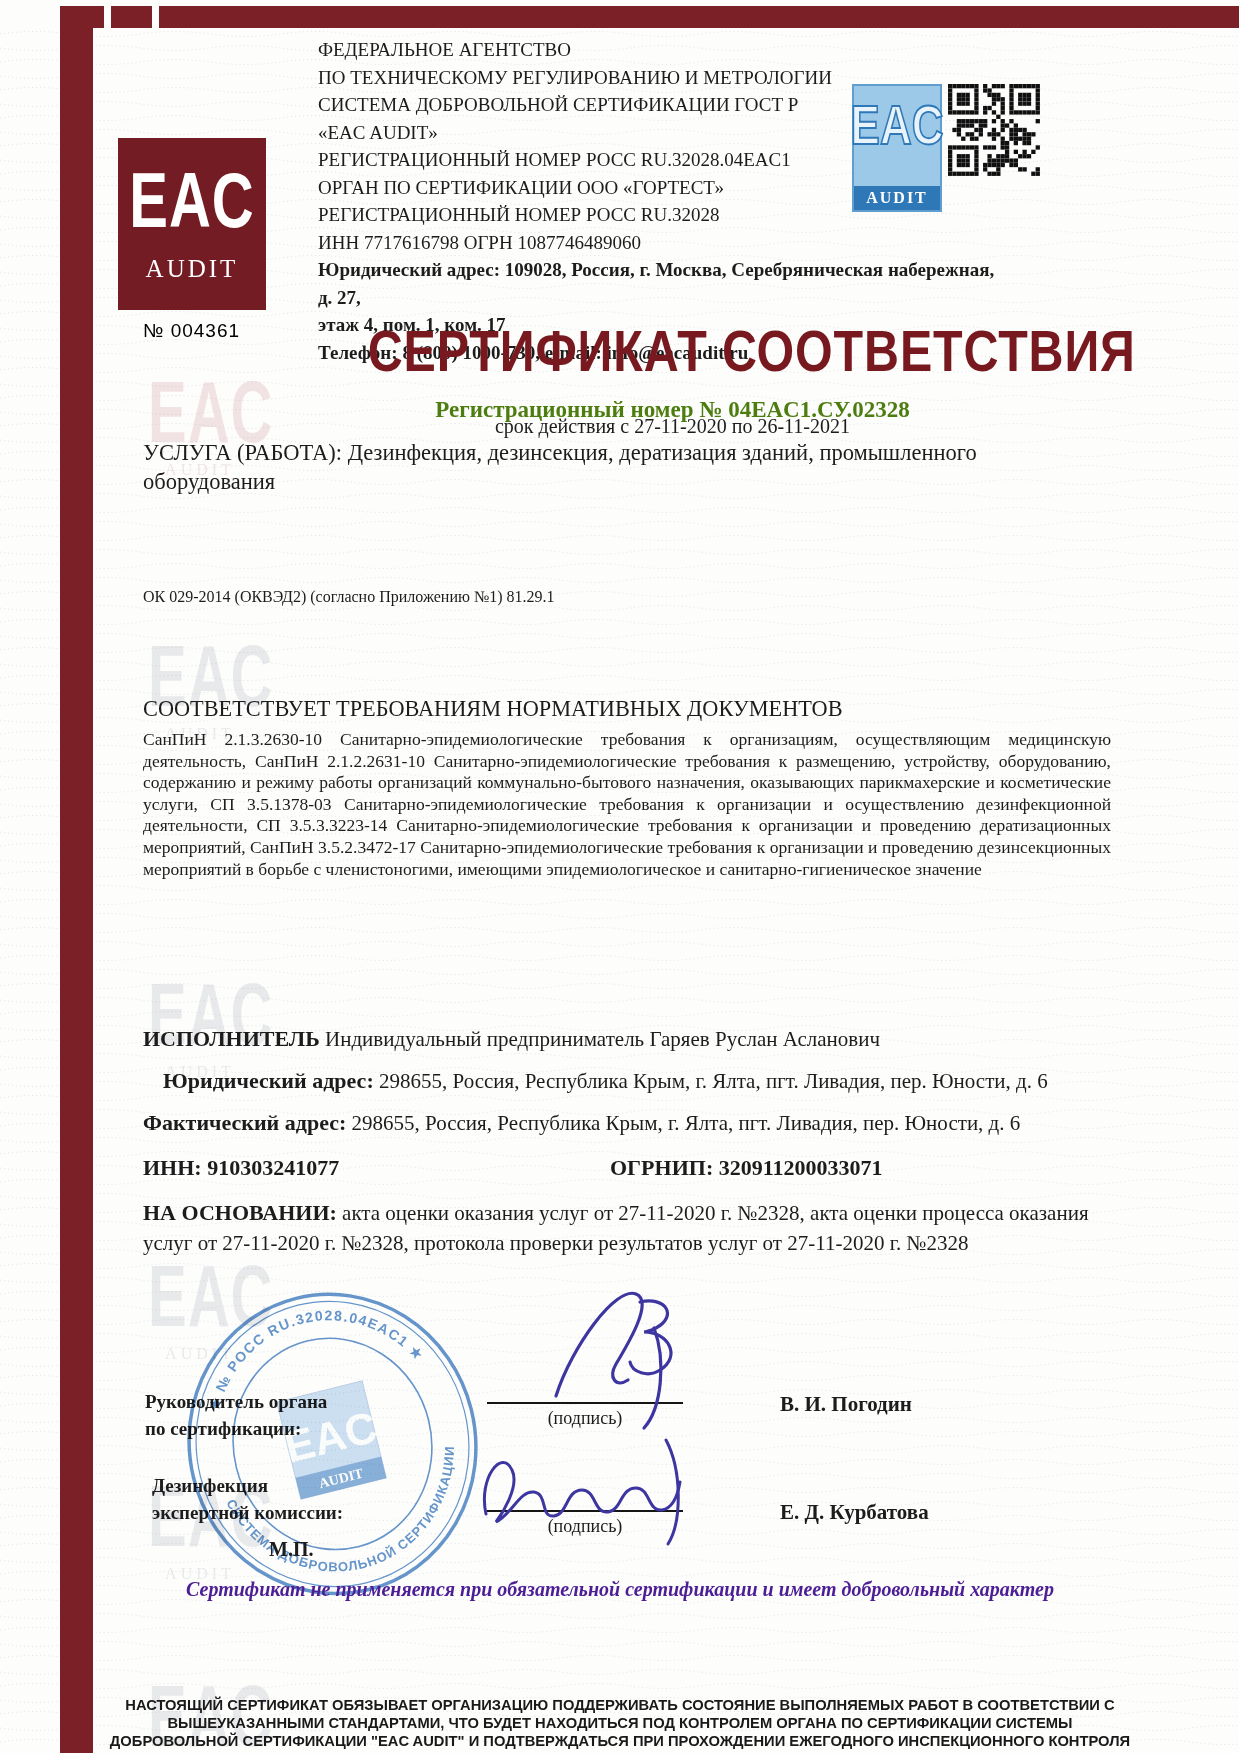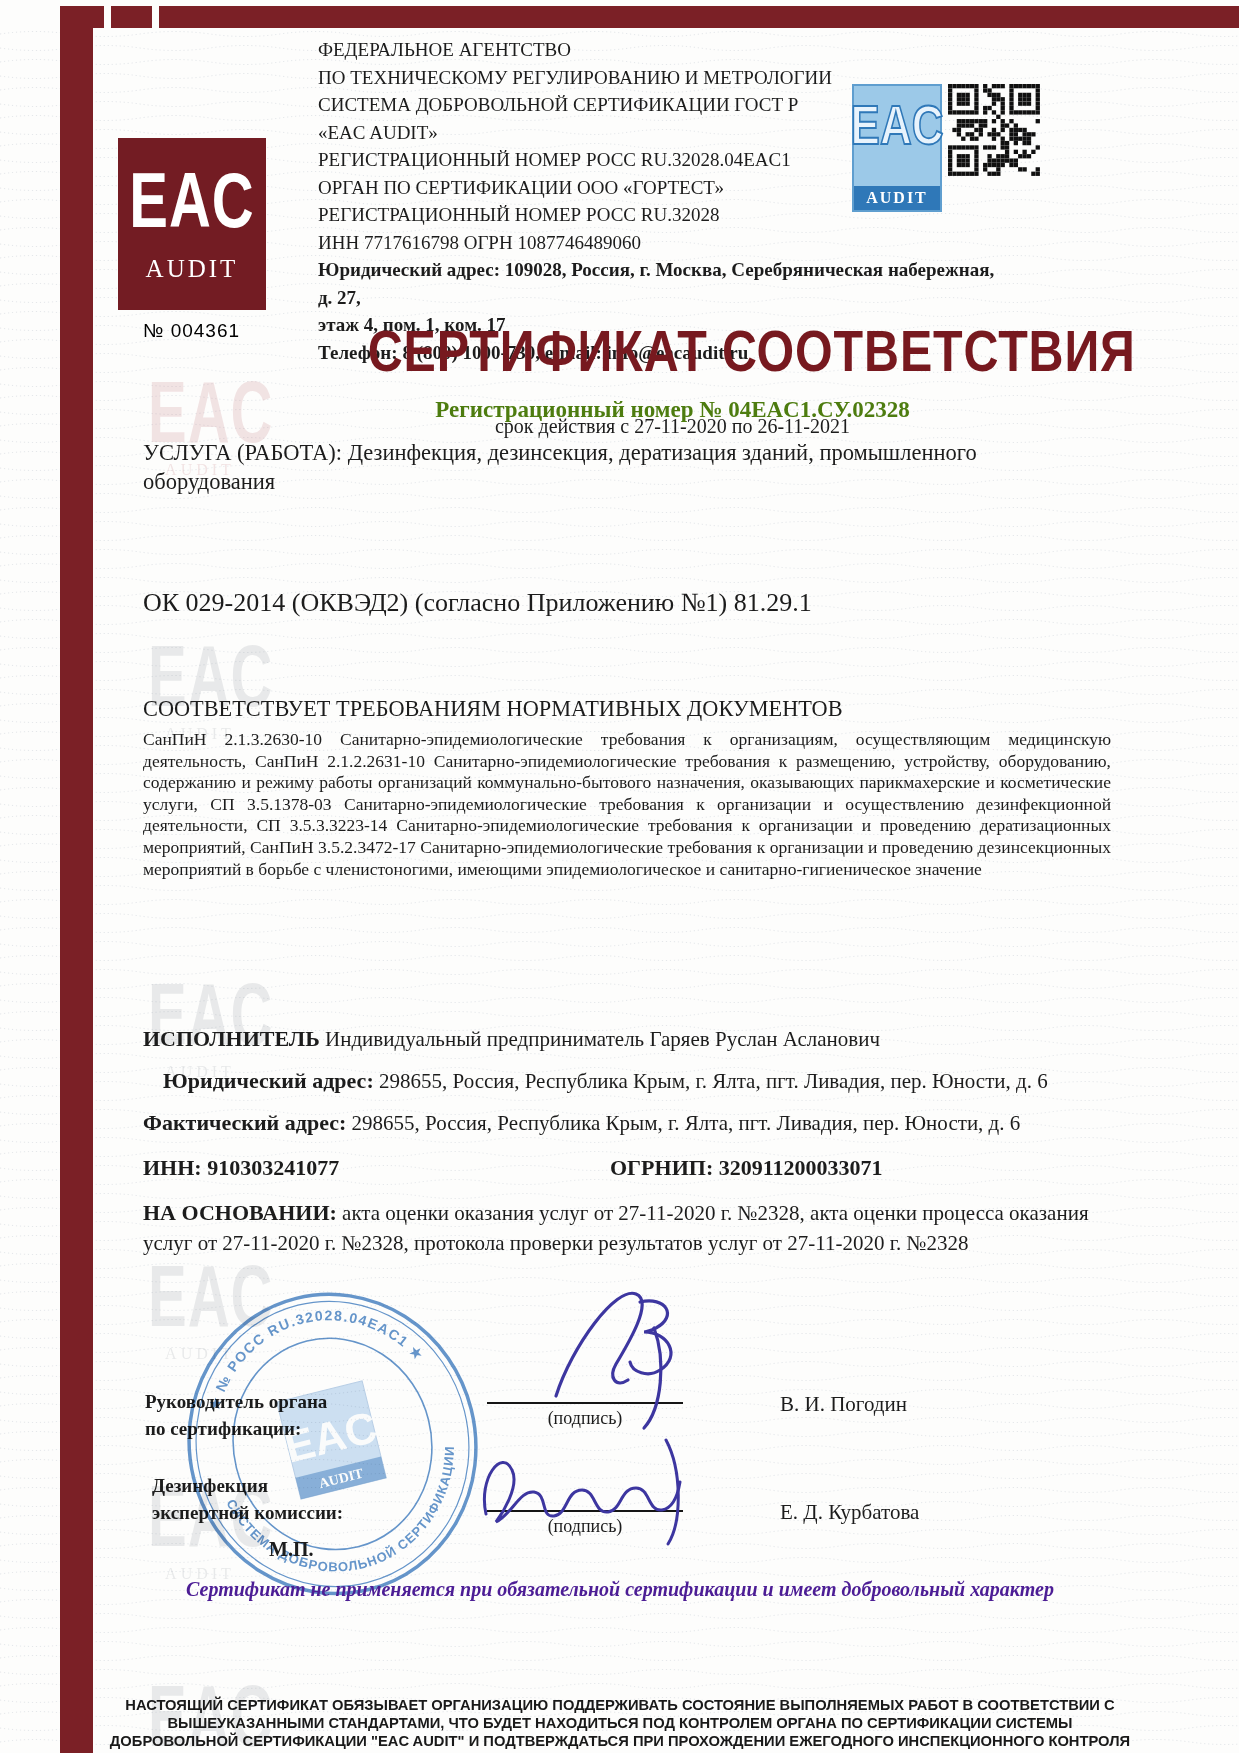--- a/index.html
+++ b/index.html
@@ -31,32 +31,32 @@
   
   .cert-no{position:absolute;left:143px;top:320px;font-family:"Liberation Sans",sans-serif;
     font-size:19px;color:#000000;letter-spacing:1px;z-index:2;}
   .title{position:absolute;left:300px;top:318px;width:745px;text-align:center;z-index:2;}
   .title span{display:inline-block;font-family:"Liberation Sans",sans-serif;font-weight:bold;
     font-size:57px;color:#77191f;transform:scaleX(.85);transform-origin:center;letter-spacing:1px;white-space:nowrap;}
   .reg-line{position:absolute;left:300px;top:385px;width:745px;text-align:center;font-weight:bold;
     font-size:23px;color:#4d7c0f;z-index:2;margin-top:12px;}
   .validity{position:absolute;left:300px;top:415px;width:745px;text-align:center;font-size:20px;z-index:2;}
   .service{position:absolute;left:143px;top:438px;width:965px;font-size:22.5px;line-height:29px;z-index:2;}
-  .okved{position:absolute;left:143px;top:588px;font-size:26px;z-index:2;}
+  .okved{position:absolute;left:143px;top:588px;font-size:16px;z-index:2;}
   .comp-head{position:absolute;left:143px;top:696px;font-size:23px;white-space:nowrap;
     transform:scaleX(.97);transform-origin:left;z-index:2;}
   .comp-body{position:absolute;left:143px;top:729px;width:968px;font-size:17.5px;line-height:21.6px;
     text-align:justify;z-index:2;}
   .kv{position:absolute;left:143px;width:968px;font-size:21px;z-index:2;}
   .kv b{font-size:22px;}
   
   .role{position:absolute;font-weight:bold;font-size:19px;line-height:27px;z-index:2;}
   .sig-line{position:absolute;width:196px;border-top:2.5px solid #151515;z-index:2;}
   .sig-cap{position:absolute;width:196px;text-align:center;font-size:18px;z-index:2;}
-  .sig-name{position:absolute;font-weight:normal;font-size:21px;z-index:2;}
+  .sig-name{position:absolute;font-weight:bold;font-size:21px;z-index:2;}
   .mp{position:absolute;left:233px;top:1538px;font-weight:bold;font-size:20px;z-index:4;margin-left:36px;}
   .sig-svg{position:absolute;z-index:4;}
   
   .stamp{position:absolute;left:182px;top:1286px;width:300px;height:312px;transform:rotate(-14deg);
     opacity:.85;mix-blend-mode:multiply;z-index:3;}
   
   .disclaimer{position:absolute;left:120px;top:1578px;width:1000px;text-align:center;
     font-weight:bold;font-style:italic;font-size:20px;color:#4c1d95;z-index:4;}
   .footer{position:absolute;left:70px;top:1696px;width:1100px;text-align:center;z-index:2;}
   .footer div{font-family:"Liberation Sans",sans-serif;font-weight:bold;font-size:15.5px;

